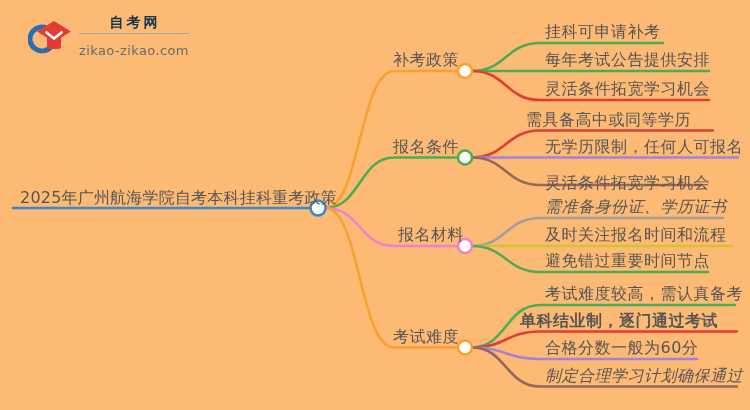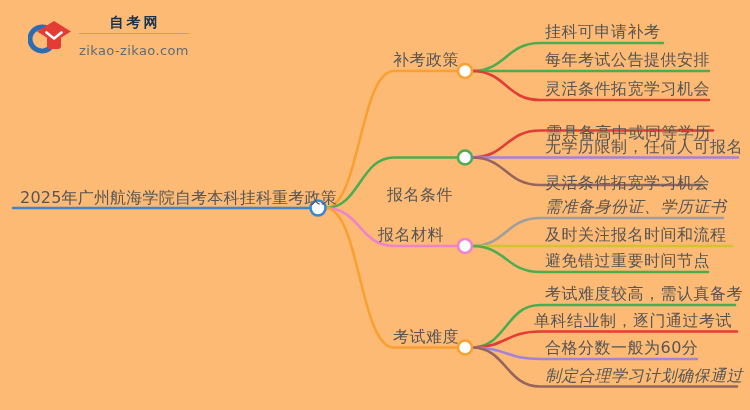--- a/index.html
+++ b/index.html
@@ -70,27 +70,27 @@
     </div>
   </div>
 
   <div id="root-label">2025年广州航海学院自考本科挂科重考政策</div>
 
   <div id="labels">
       <div class="node-label " style="left: 545px; top: 22px;">挂科可申请补考</div>
       <div class="node-label " style="left: 545px; top: 50px;">每年考试公告提供安排</div>
       <div class="node-label " style="left: 545px; top: 79px;">灵活条件拓宽学习机会</div>
       <div class="node-label branch-label" style="right: 291px; top: 50px; text-align: right;">补考政策</div>
-      <div class="node-label " style="left: 546px; top: 109.5px; margin-top: 13px;">需具备高中或同等学历</div>
+      <div class="node-label " style="left: 526px; top: 109.5px;">需具备高中或同等学历</div>
       <div class="node-label " style="left: 545px; top: 136.5px;">无学历限制，任何人可报名</div>
       <div class="node-label " style="left: 545px; top: 161px; margin-top: 12px;">灵活条件拓宽学习机会</div>
-      <div class="node-label branch-label" style="right: 297px; top: 136.5px; margin-top: 48px;">报名条件</div>
+      <div class="node-label branch-label" style="right: 291px; top: 136.5px;">报名条件</div>
       <div class="node-label " style="left: 545px; top: 197px; font-style: italic;">需准备身份证、学历证书</div>
       <div class="node-label " style="left: 545px; top: 225px;">及时关注报名时间和流程</div>
       <div class="node-label " style="left: 545px; top: 251px;">避免错过重要时间节点</div>
-      <div class="node-label branch-label" style="right: 306px; top: 225px; font-family: Liberation Serif, serif;">报名材料</div>
+      <div class="node-label branch-label" style="right: 286px; top: 225px; font-family: Liberation Serif, serif;">报名材料</div>
       <div class="node-label " style="left: 545px; top: 284px;">考试难度较高，需认真备考</div>
-      <div class="node-label " style="left: 534px; top: 310.5px;">单科结业制，逐门通过考试</div>
+      <div class="node-label " style="left: 520px; top: 310.5px; font-weight: bold;">单科结业制，逐门通过考试</div>
       <div class="node-label " style="left: 545px; top: 338px;">合格分数一般为60分</div>
       <div class="node-label " style="left: 545px; top: 365.5px; font-style: italic;">制定合理学习计划确保通过</div>
       <div class="node-label branch-label" style="right: 291px; top: 326.5px; text-align: center;">考试难度</div>
     </div>
 </div>
 
 </body></html>

